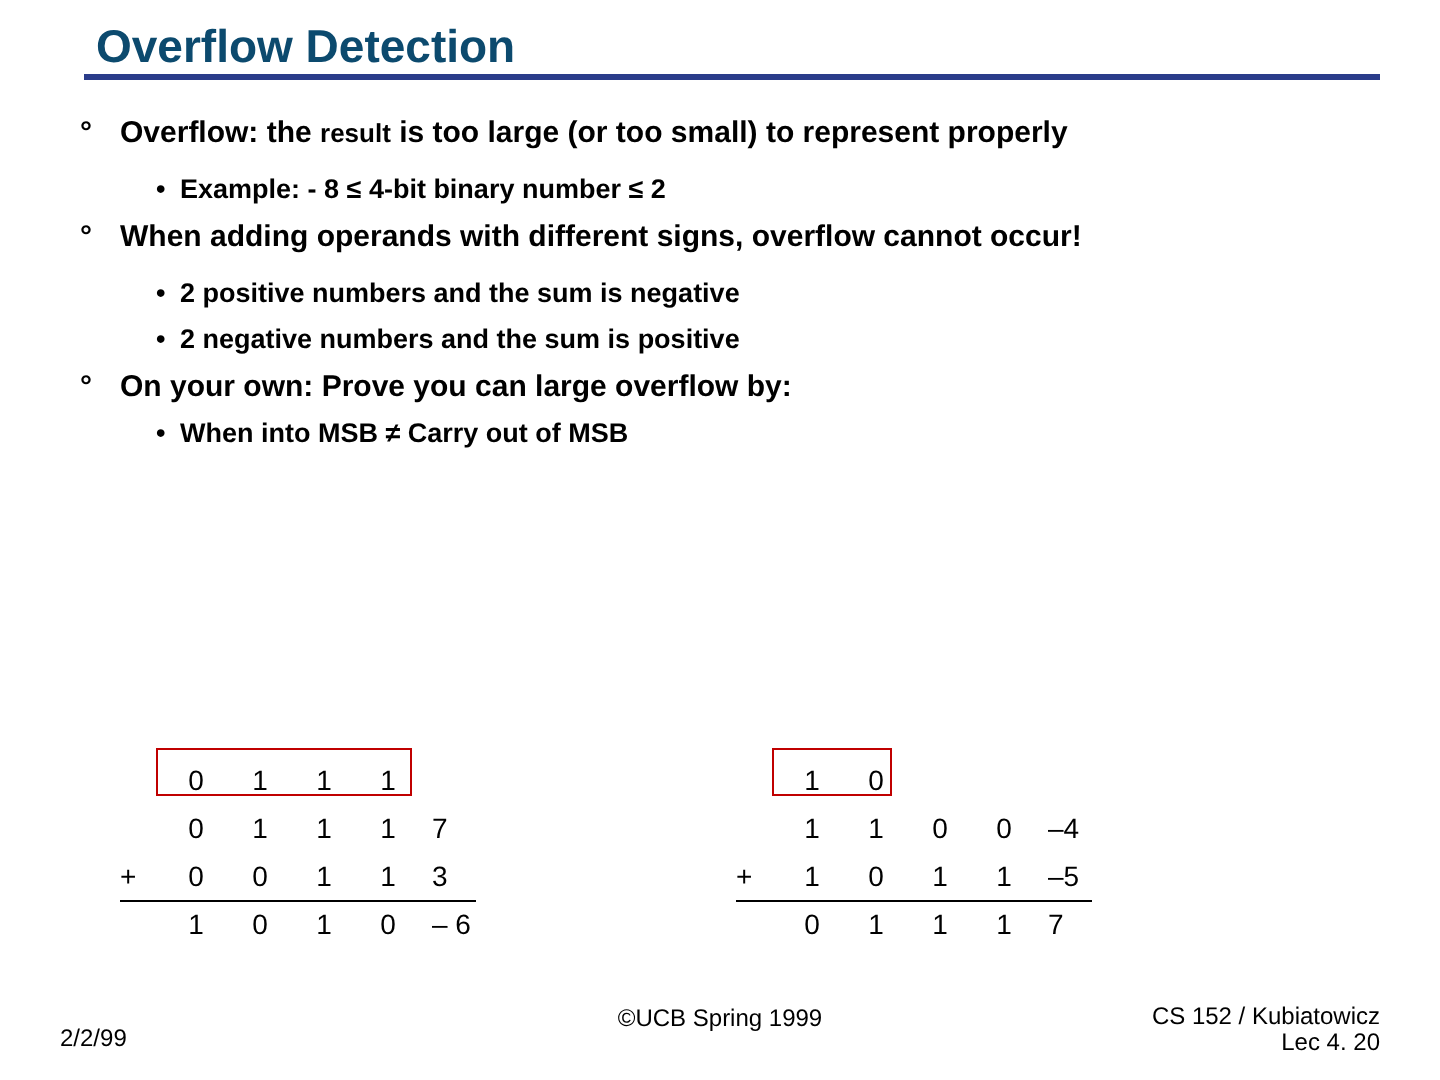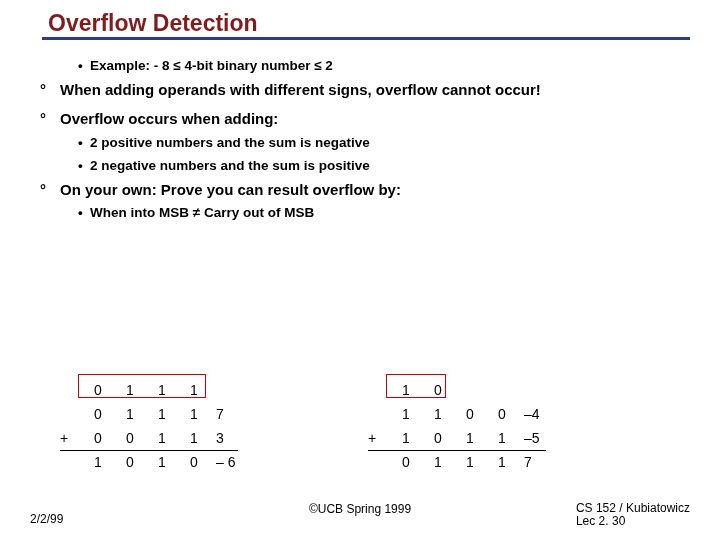--- a/index.html
+++ b/index.html
@@ -10,21 +10,21 @@
     font-family: Arial, Helvetica, sans-serif;
     position: relative;
     overflow: hidden;
   }
   .title-wrap {
     padding: 10px 0 0 48px;
   }
   .title {
     font-size: 23px;
     font-weight: bold;
-    color: #7f1d1d;
+    color: #0c4a6e;
     padding-bottom: 2px;
   }
   .title-underline {
     margin-left: 42px;
     margin-right: 30px;
     border-bottom: 3px solid #2a3c8a;
     margin-top: -2px;
   }
   .content {
     padding: 18px 40px 0 40px;
@@ -92,40 +92,42 @@
   .footer {
     position: absolute;
     bottom: 14px;
     left: 0;
     width: 720px;
     font-size: 12px;
     color: #000;
   }
   .footer .date { position: absolute; left: 30px; bottom: 0;}
   .footer .center { position: absolute; left: 0; right: 0; text-align: center; bottom: 10px;}
-  .footer .right { position: absolute; right: 30px; bottom: -2px; text-align: left; line-height: 1.1;}
+  .footer .right { position: absolute; right: 30px; bottom: -2px; text-align: right; line-height: 1.1;}
 </style>
 </head>
 <body>
 
 <div class="title-wrap">
   <div class="title">Overflow Detection</div>
 </div>
 <div class="title-underline"></div>
 
 <div class="content">
+  <div class="bullet1">
+    <span>Overflow: the </span><span class="result-sm">result</span><span> is too large (or too small) to represent properly</span>
+  </div>
   <div class="bullet2">Example: - 8 ≤ 4-bit binary number ≤ 2</div>
 
   <div class="bullet1">When adding operands with different signs, overflow cannot occur!</div>
 
-  <div class="bullet1 tight">Overflow occurs when adding:</div>
   <div class="bullet2">2 positive numbers and the sum is negative</div>
   <div class="bullet2">2 negative numbers and the sum is positive</div>
 
-  <div class="bullet1 tight">On your own: Prove you can result overflow by:</div>
+  <div class="bullet1 tight">On your own: Prove you can large overflow by:</div>
   <div class="bullet2">When into MSB ≠ Carry out of MSB</div>
 </div>
 
 <div class="examples">
 
   <div style="position:relative;">
     <div class="carry-box" style="left:18px; top:-4px; width:128px; height:24px;"></div>
     <table class="calc">
       <tbody>
           <tr>
@@ -204,15 +206,15 @@
       </table>
   </div>
 
 </div>
 
 <div class="footer">
   <div class="date">2/2/99</div>
   <div class="center">©UCB Spring 1999</div>
   <div class="right">
     <span>CS 152 / Kubiatowicz</span><br>
-    <span>Lec 2. 30</span>
+    <span>Lec 4. 20</span>
   </div>
 </div>
 
 </body></html>

